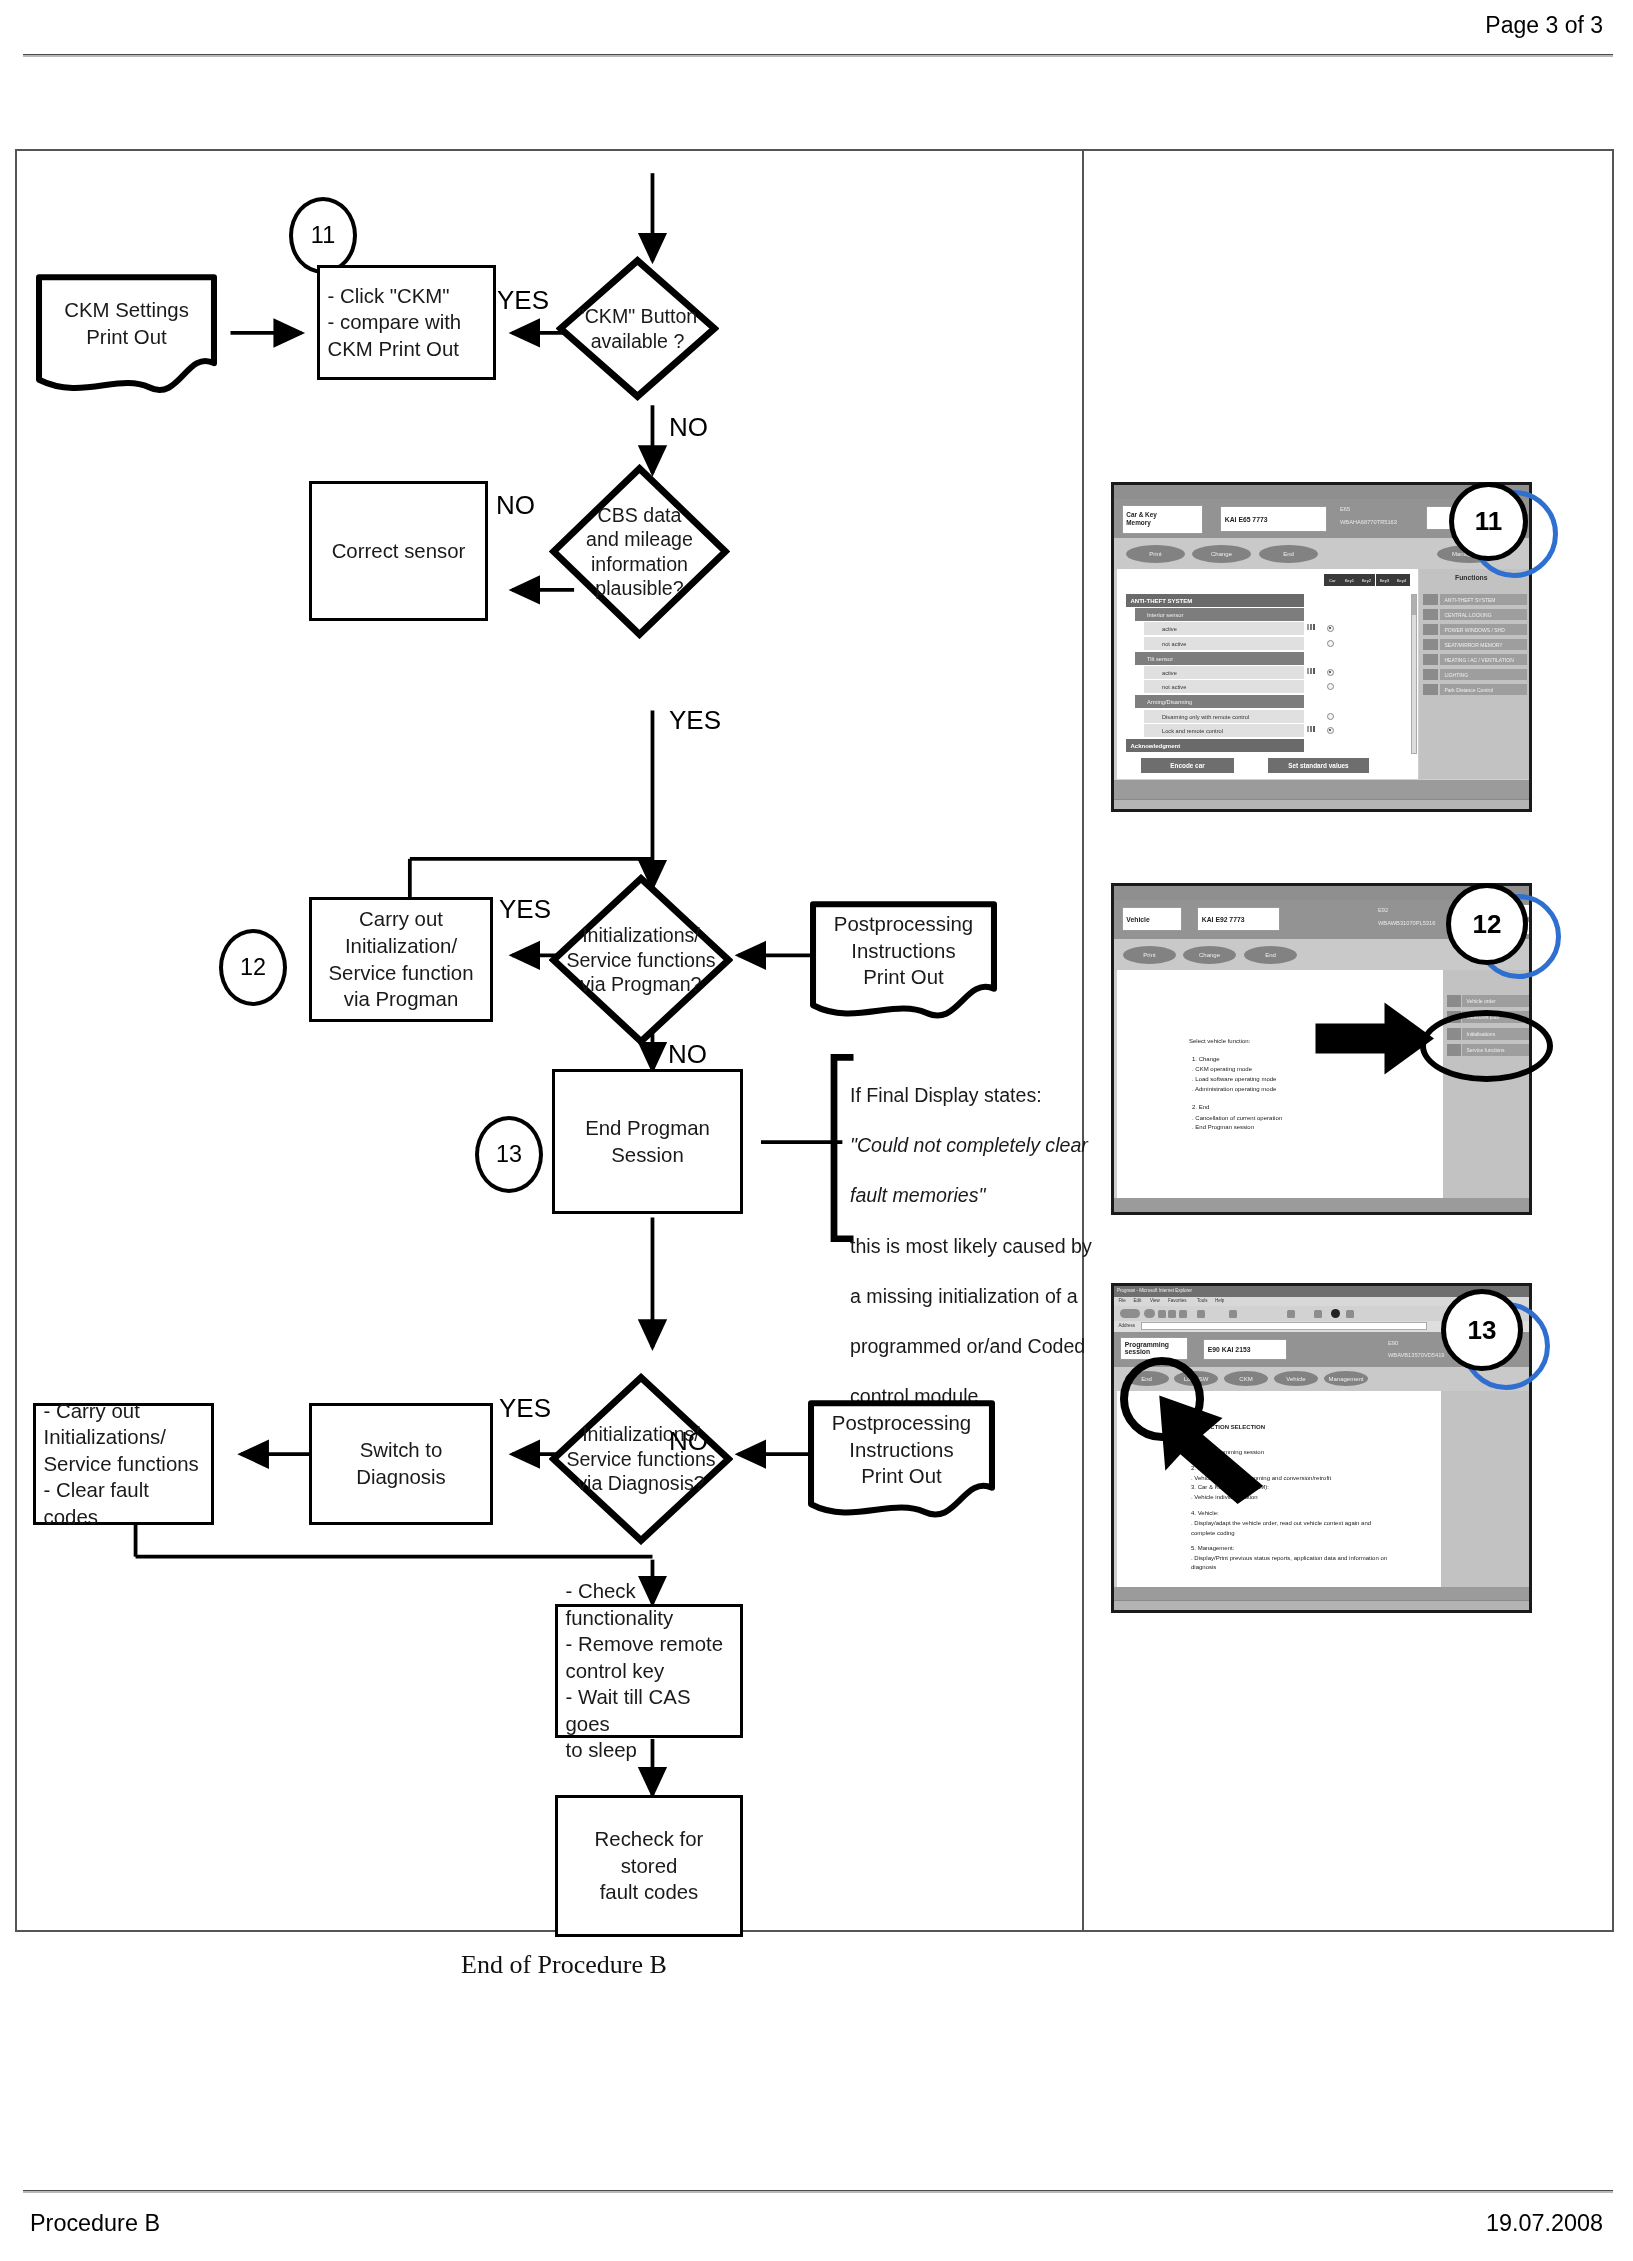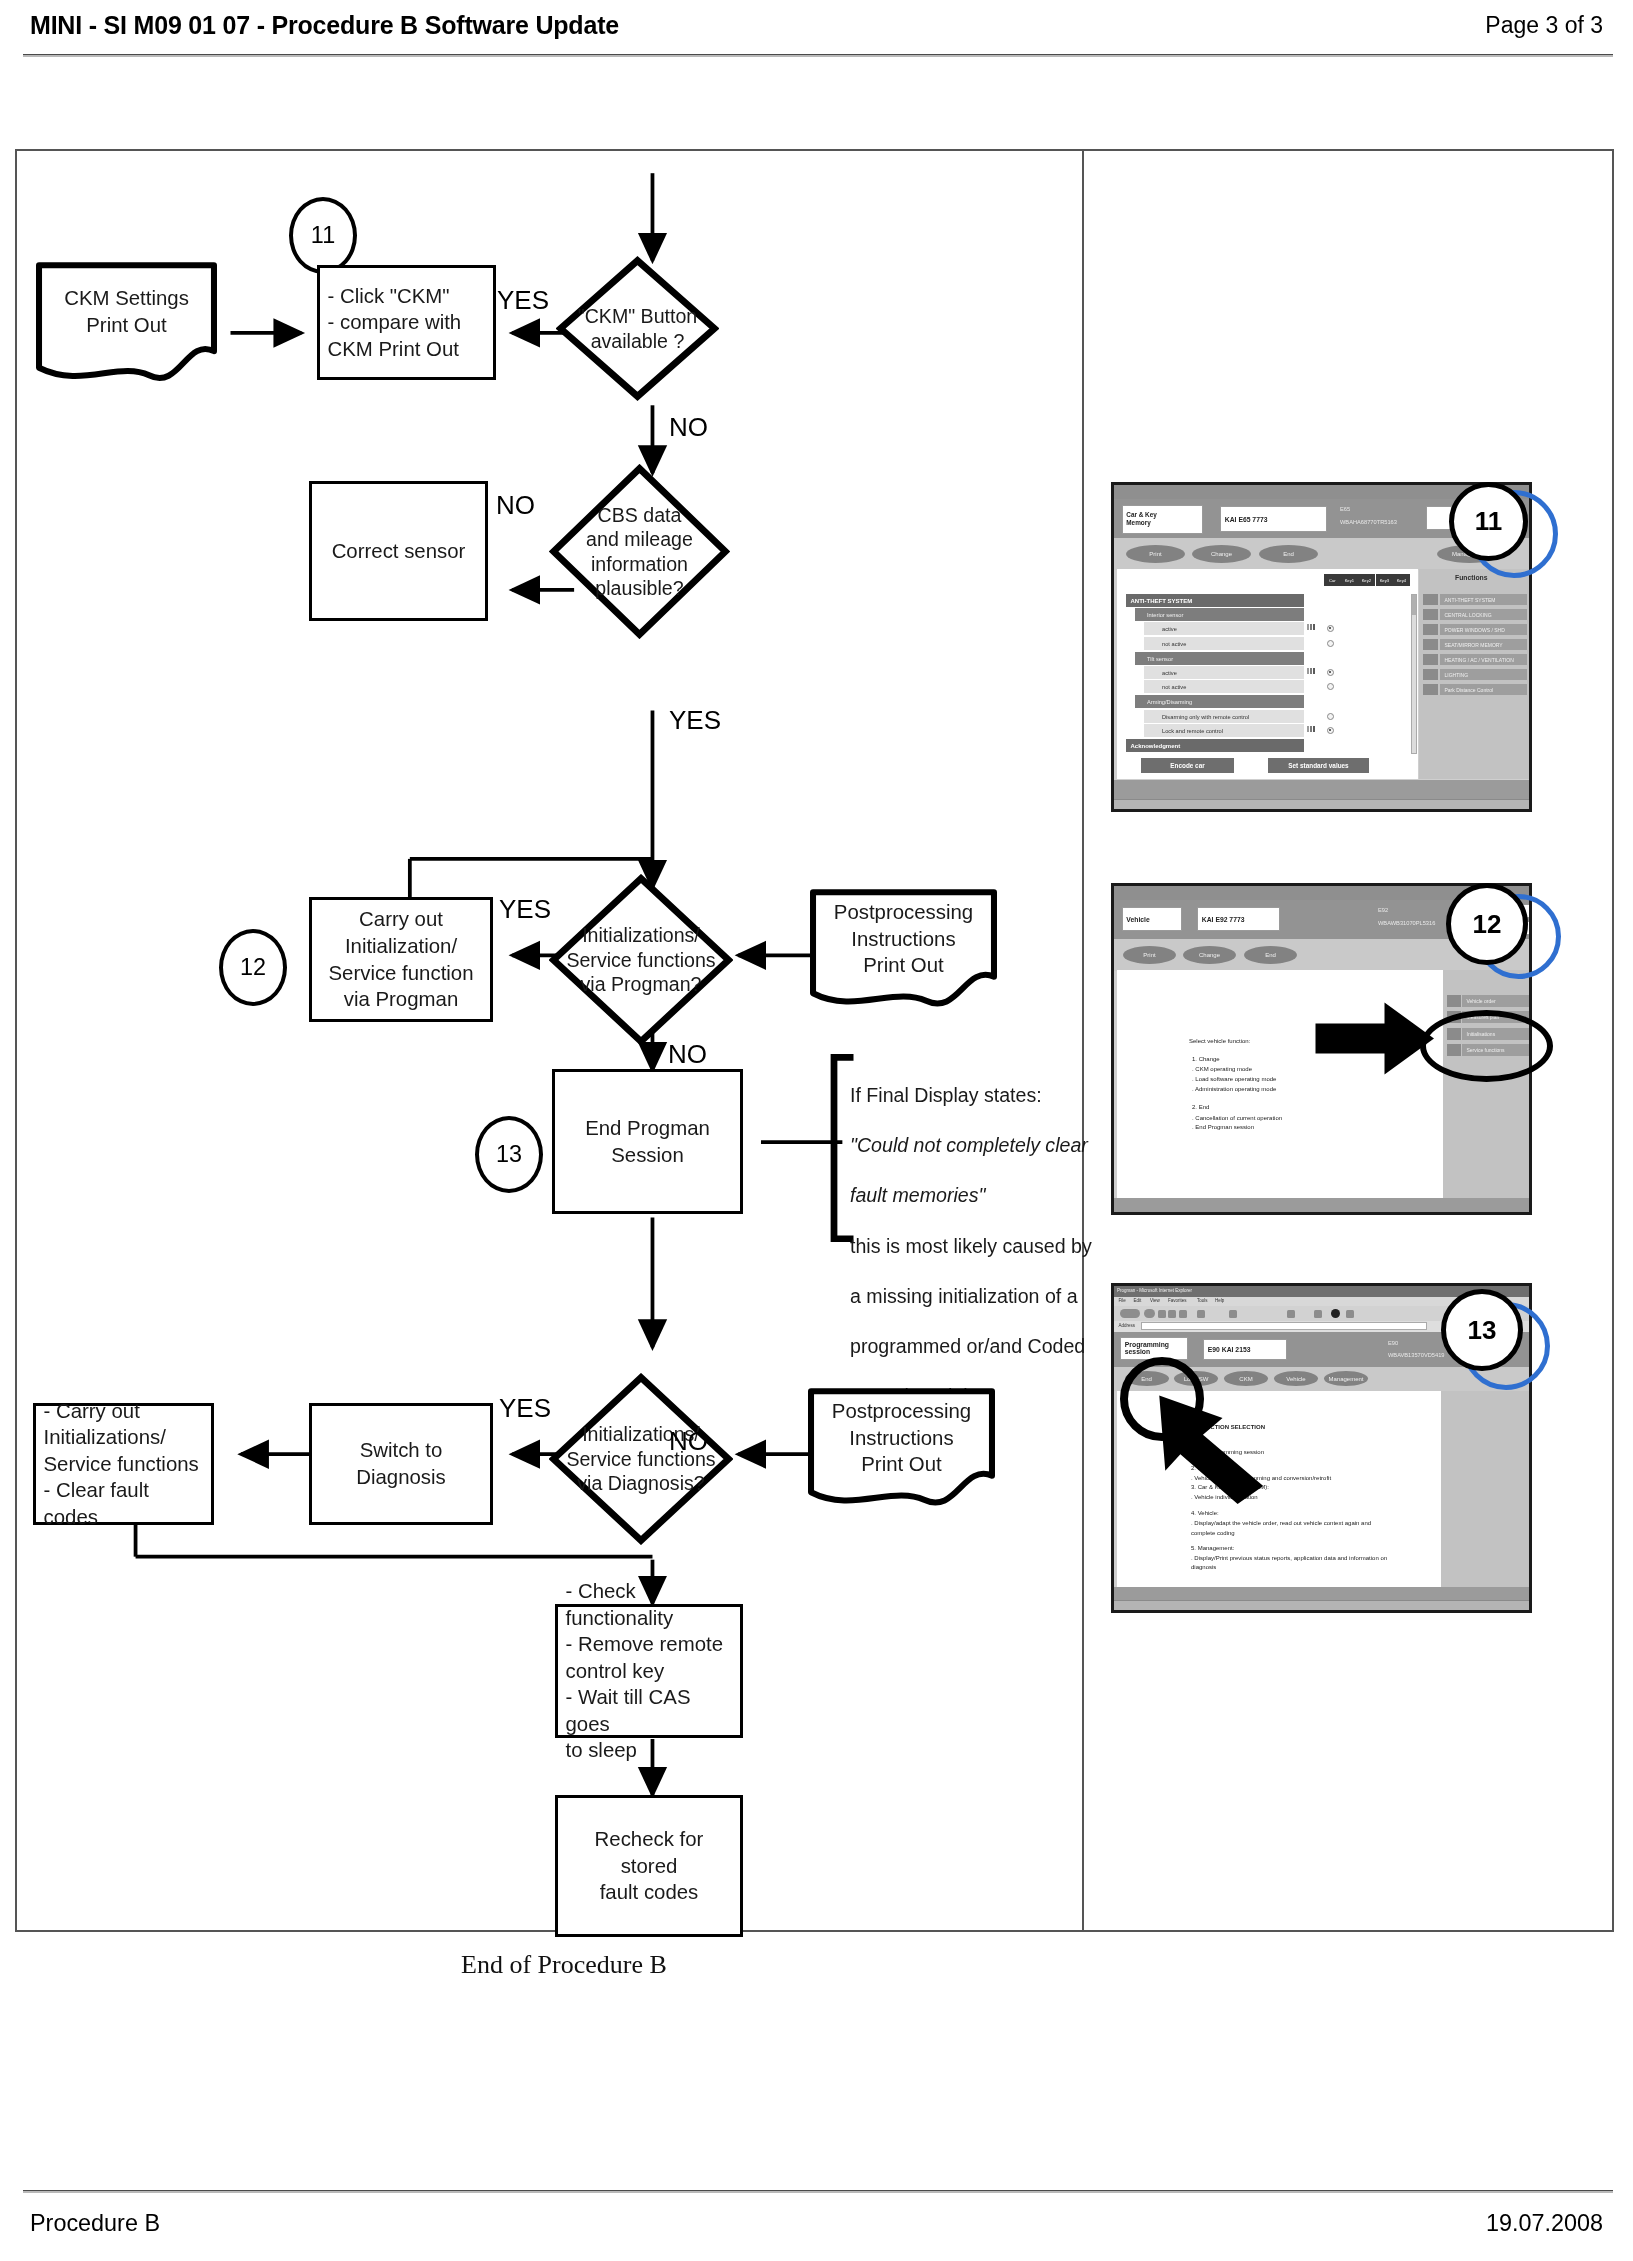--- a/index.html
+++ b/index.html
@@ -50,21 +50,21 @@
   .box.left{justify-content:flex-start;text-align:left;}
   .box .inner{padding:0 7.5px;white-space:pre-line;}
   .diamond-wrap{position:absolute;}
   .diamond-wrap svg{position:absolute;left:0;top:0;}
   .diamond-label{
     position:absolute;left:0;top:0;width:100%;height:100%;
     display:flex;align-items:center;justify-content:center;
     text-align:center;font-size:19.6px;line-height:1.25;color:#1a1a1a;
     white-space:pre-line;pointer-events:none;
   }
-  .doc-shape{position:absolute;}
+  .doc-shape{position:absolute;margin-top:12px;}
   .doc-shape svg{position:absolute;left:0;top:0;}
   .doc-label{
     position:absolute;left:0;top:0;width:100%;height:100%;
     display:flex;align-items:center;justify-content:center;
     text-align:center;font-size:20.4px;line-height:1.3;color:#1a1a1a;
     white-space:pre-line;padding-bottom:21px;box-sizing:border-box;
   }
   .circ{
     position:absolute;border:4.5px solid #000;border-radius:50%;background:#fff;
     display:flex;align-items:center;justify-content:center;
@@ -136,21 +136,20 @@
   .ring-mark{
     position:absolute;border:8.3px solid #000;border-radius:50%;z-index:7;
   }
   .big-arrow{position:absolute;z-index:8;}
   .toolicon{position:absolute;background:#8d8d8d;border-radius:1.5px;}
 </style>
 </head>
 <body>
 
 <div id="page-header">
-  <div class="hdr-title">MINI - SI M09 01 07 - Procedure B Software Update</div>
   <div class="hdr-page">Page 3 of 3</div>
 </div>
 <div id="header-rule"></div>
 
 <div id="content-frame"></div>
 <div id="panel-divider"></div>
 
 <div id="flowchart">
 
   <svg style="position:absolute;left:15px;top:149px;width:1070px;height:1783px;" viewBox="0 0 1420 2366" width="1070" height="1783">

